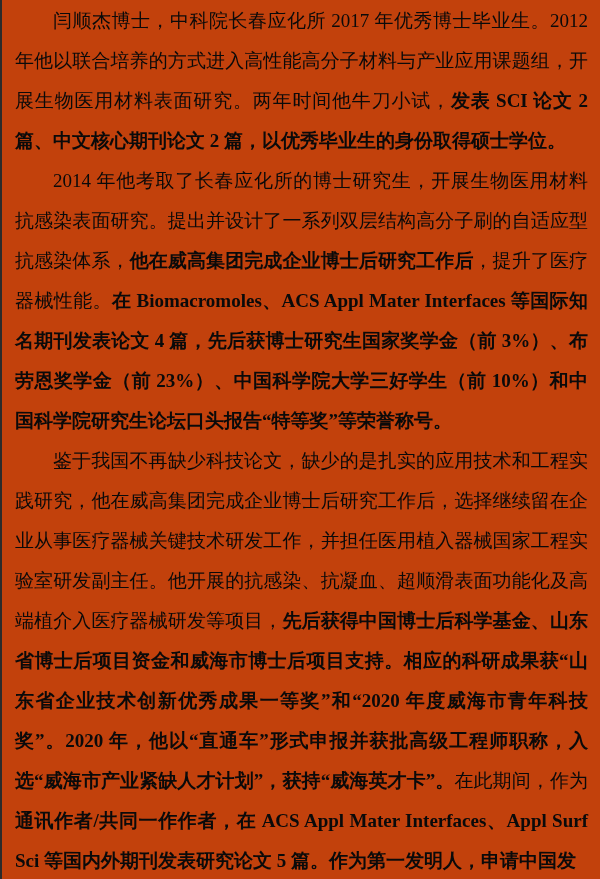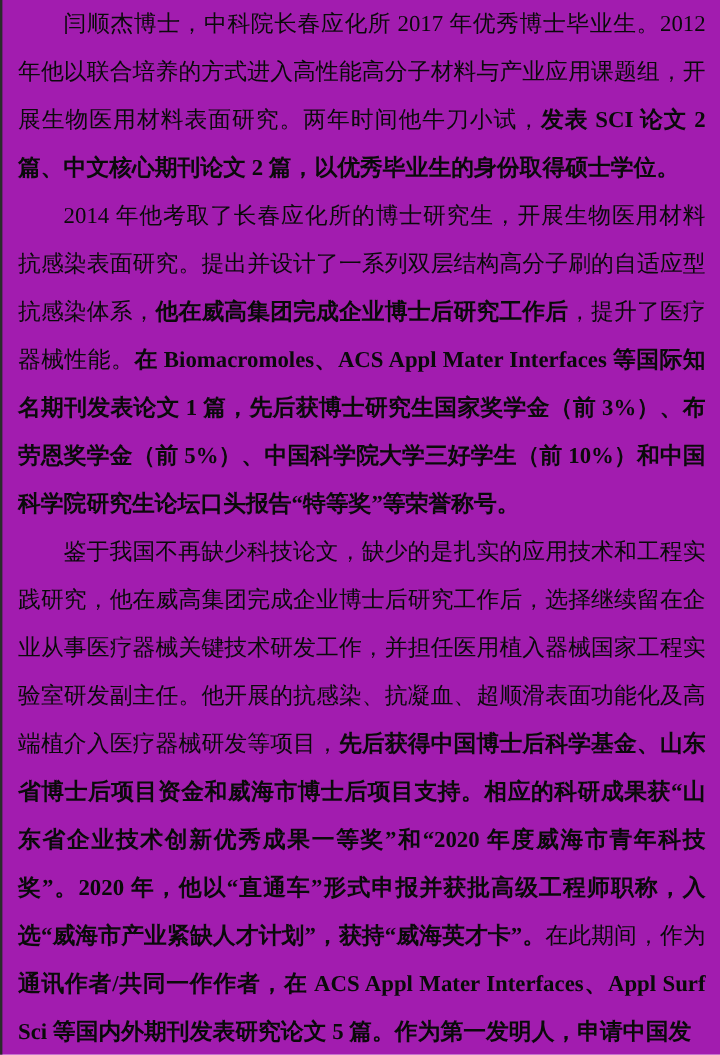--- a/index.html
+++ b/index.html
@@ -7,21 +7,21 @@
     padding: 0;
     width: 600px;
     height: 879px;
     background: #ffffff;
     overflow: hidden;
   }
   .page {
     position: relative;
     width: 600px;
     height: 879px;
-    background: #a21caf;
+    background: #c2410c;
   }
   .left-edge {
     position: absolute;
     left: 0;
     top: 0;
     width: 2px;
     height: 879px;
     background: #2b2b2b;
   }
   .doc {
@@ -46,16 +46,16 @@
   .run { font-weight: normal; }
   .run.bold { font-weight: bold; }
 </style>
 </head>
 <body>
 
 <div class="page">
   <div class="left-edge"></div>
   <div class="doc">
       <p class="para"><span class="run">闫顺杰博士，中科院长春应化所 2017 年优秀博士毕业生。2012 年他以联合培养的方式进入高性能高分子材料与产业应用课题组，开展生物医用材料表面研究。两年时间他牛刀小试，</span><span class="run bold">发表 SCI 论文 2 篇、中文核心期刊论文 2 篇，以优秀毕业生的身份取得硕士学位。</span></p>
-      <p class="para"><span class="run">2014 年他考取了长春应化所的博士研究生，开展生物医用材料抗感染表面研究。提出并设计了一系列双层结构高分子刷的自适应型抗感染体系，</span><span class="run bold">他在威高集团完成企业博士后研究工作后</span><span class="run">，提升了医疗器械性能。</span><span class="run bold">在 Biomacromoles、ACS Appl Mater Interfaces 等国际知名期刊发表论文 1 篇，先后获博士研究生国家奖学金（前 3%）、布劳恩奖学金（前 5%）、中国科学院大学三好学生（前 10%）和中国科学院研究生论坛口头报告“特等奖”等荣誉称号。</span></p>
+      <p class="para"><span class="run">2014 年他考取了长春应化所的博士研究生，开展生物医用材料抗感染表面研究。提出并设计了一系列双层结构高分子刷的自适应型抗感染体系，</span><span class="run bold">他在威高集团完成企业博士后研究工作后</span><span class="run">，提升了医疗器械性能。</span><span class="run bold">在 Biomacromoles、ACS Appl Mater Interfaces 等国际知名期刊发表论文 4 篇，先后获博士研究生国家奖学金（前 3%）、布劳恩奖学金（前 23%）、中国科学院大学三好学生（前 10%）和中国科学院研究生论坛口头报告“特等奖”等荣誉称号。</span></p>
       <p class="para"><span class="run">鉴于我国不再缺少科技论文，缺少的是扎实的应用技术和工程实践研究，他在威高集团完成企业博士后研究工作后，选择继续留在企业从事医疗器械关键技术研发工作，并担任医用植入器械国家工程实验室研发副主任。他开展的抗感染、抗凝血、超顺滑表面功能化及高端植介入医疗器械研发等项目，</span><span class="run bold">先后获得中国博士后科学基金、山东省博士后项目资金和威海市博士后项目支持。相应的科研成果获“山东省企业技术创新优秀成果一等奖”和“2020 年度威海市青年科技奖”。2020 年，他以“直通车”形式申报并获批高级工程师职称，入选“威海市产业紧缺人才计划”，获持“威海英才卡”。</span><span class="run">在此期间，作为</span><span class="run bold">通讯作者/共同一作作者，在 ACS Appl Mater Interfaces、Appl Surf Sci 等国内外期刊发表研究论文 5 篇。作为第一发明人，申请中国发</span></p>
     </div>
 </div>
 
 </body></html>

